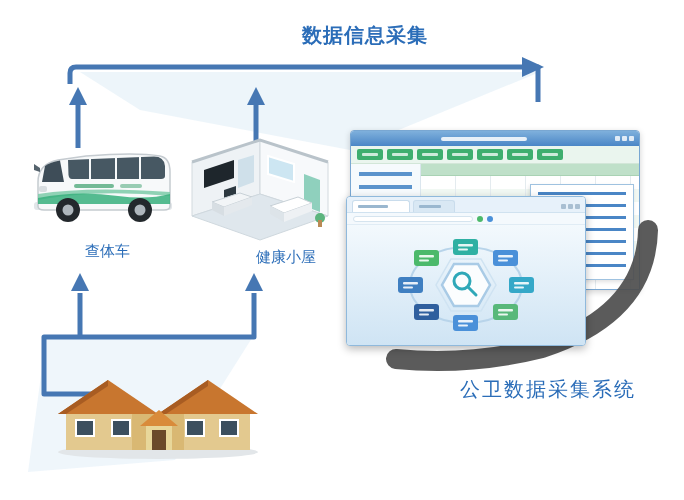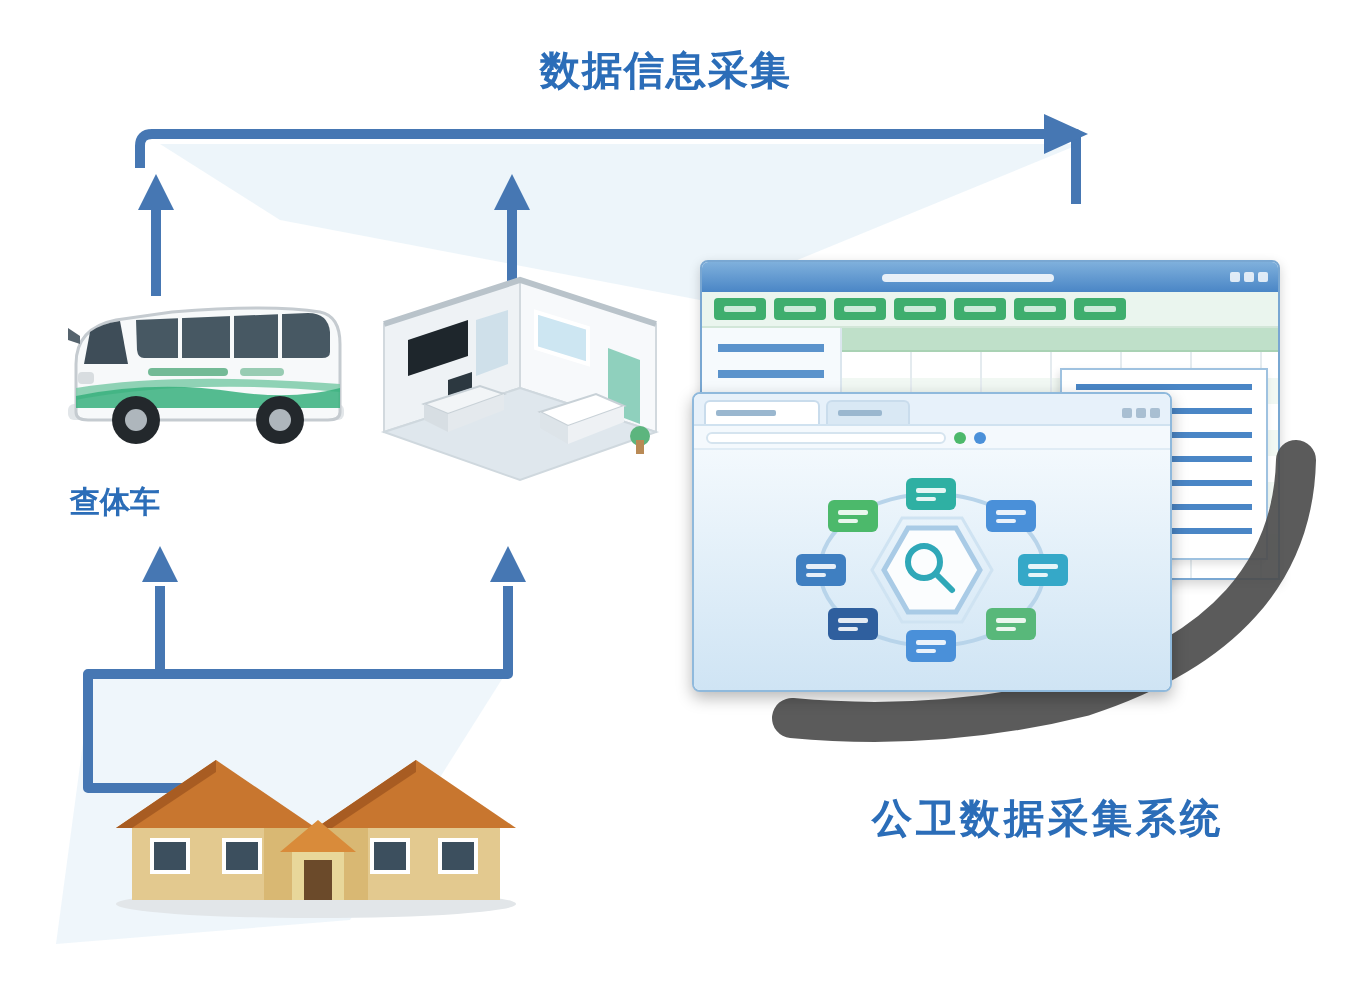--- a/index.html
+++ b/index.html
@@ -1,25 +1,25 @@
 <!DOCTYPE html>
 <html style="--arrow: #4677b3; --heading: #2b6db8; --label: #2b6db8; --shadow: #4d4d4d; --back-titlebar: #4a86c6; --back-titlebar-light: #7fb0dc; --toolbar-btn: #3fae6e; --table-header: #bfe0c9; --sidebar-link: #5b93cc; --front-bg-top: #f3f9fd; --front-bg-bottom: #cfe4f4; --ring: #b8d4ea; --tile-top: #2fb0a3; --tile-top-left: #4cb96b; --tile-top-right: #4a90d9; --tile-left: #3f7fc1; --tile-right: #35a8c8; --tile-bottom-left: #2f5f9e; --tile-bottom-right: #58b87a; --tile-bottom: #4a90d9;"><head>
 <meta charset="utf-8">
 <style>
   *{box-sizing:border-box;margin:0;padding:0}
   body{font-family:"Liberation Sans",sans-serif;background:#fff}
   .stage{position:relative;width:684px;height:500px;background:#fff;overflow:hidden}
   .layer{position:absolute;inset:0;width:684px;height:500px}
-  .diagram-title{position:absolute;left:238px;top:22px;width:190px;text-align:center;
+  .diagram-title{position:absolute;left:238px;top:22px;width:190px;text-align:right;
     font-size:20px;font-weight:bold;letter-spacing:1px;color:var(--heading,#2b6db8);z-index:5}
-  .node-label{position:absolute;color:var(--label,#2b6db8);font-weight:bold;text-align:left;z-index:5;font-size:15px}
+  .node-label{position:absolute;color:var(--label,#2b6db8);font-weight:normal;text-align:right;z-index:5;font-size:15px}
   .van-label{left:35px;top:242px;width:95px}
   .room-label{left:198px;top:248px;width:118px}
   .house-label{left:88px;top:454px;width:130px;font-size:14px}
-  .system-label{left:436px;top:396px;width:200px;font-size:20px;letter-spacing:2px}
+  .system-label{left:436px;top:376px;width:200px;font-size:20px;letter-spacing:2px}
   .node-img{position:absolute;z-index:2}
   .van-img{left:28px;top:142px;width:150px;height:92px}
   .room-img{left:186px;top:130px;width:148px;height:116px}
   .house-img{left:54px;top:366px;width:208px;height:94px}
 
   
   .back-window{position:absolute;left:350px;top:130px;width:290px;height:160px;background:#fff;
     border:1px solid #79a7d2;border-radius:4px 4px 0 0;z-index:2;box-shadow:0 2px 6px rgba(0,0,0,.18)}
   .bw-titlebar{height:15px;background:linear-gradient(180deg,var(--back-titlebar-light,#7fb0dc),var(--back-titlebar,#4a86c6));
     border-radius:3px 3px 0 0;display:flex;align-items:center;padding:0 5px}
@@ -254,15 +254,16 @@
           <g stroke="#2fa8b8" stroke-width="3" fill="none" stroke-linecap="round">
             <circle cx="112" cy="54" r="8"></circle>
             <line x1="118" y1="60" x2="126" y2="68"></line>
           </g>
         </g>
       </svg>
     </div>
   </div>
 
   <div class="node-label van-label">查体车</div>
+  <div class="node-label room-label">健康小屋</div>
   <div class="node-label system-label">公卫数据采集系统</div>
 
 </div>
 
 </body></html>

